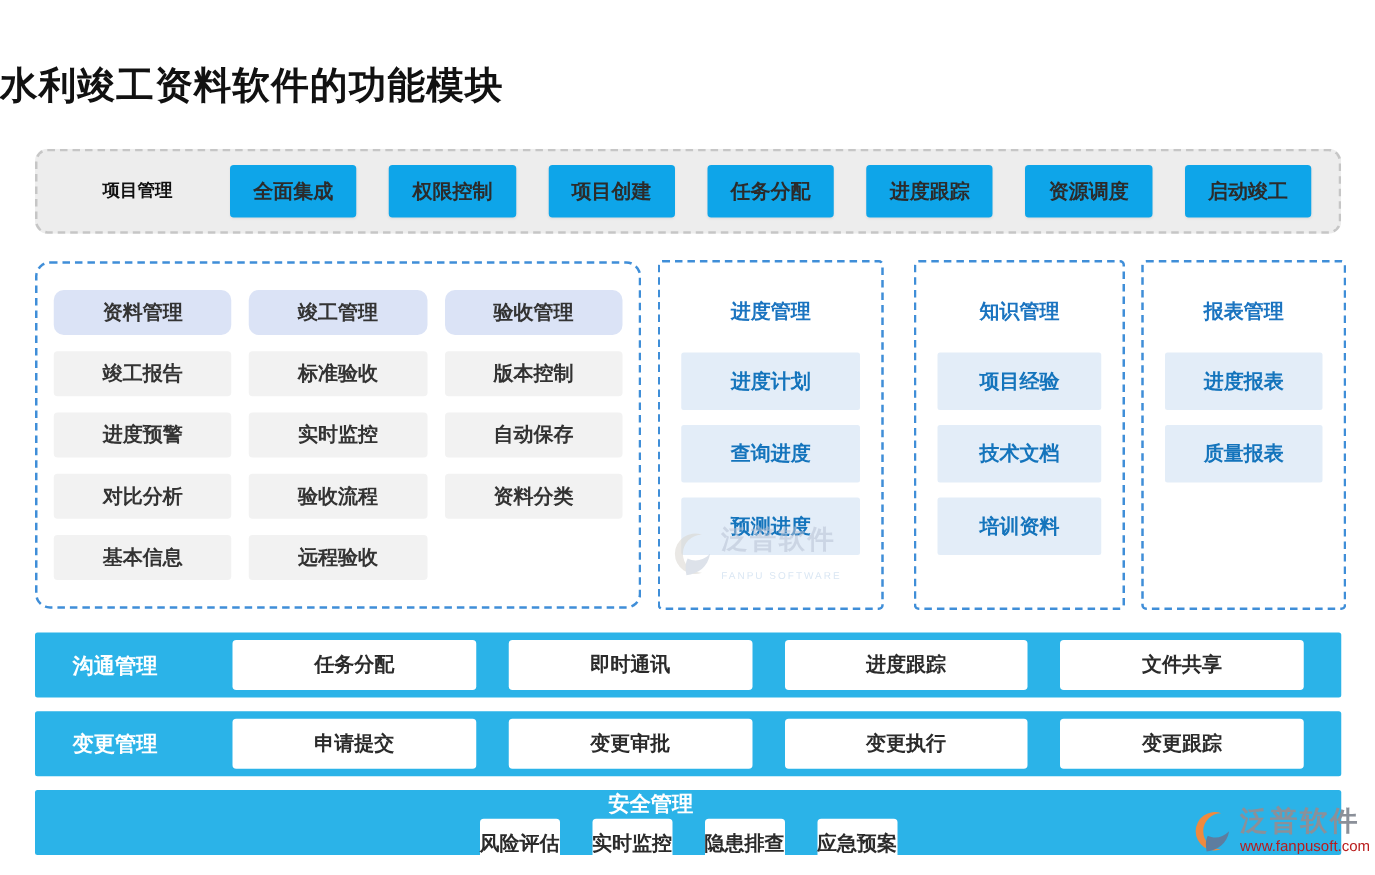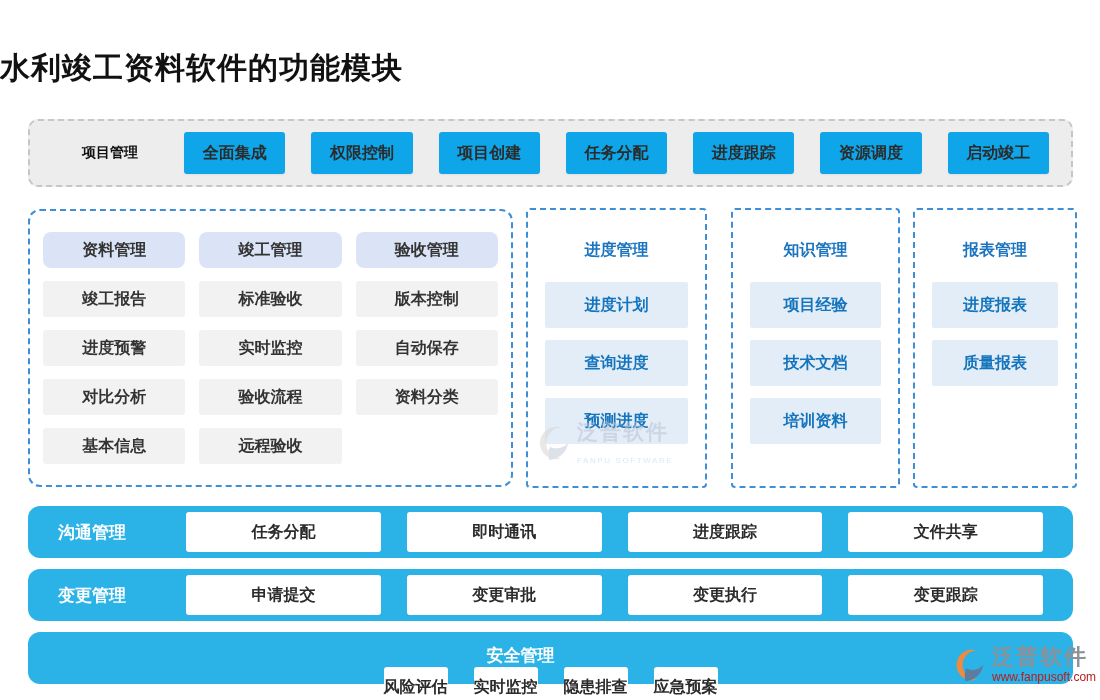--- a/index.html
+++ b/index.html
@@ -49,21 +49,21 @@
     font-size:16px;font-weight:bold;color:#1b74c0;margin-bottom:14px;
   }
   .s-item{
     height:46px;margin:0 auto 12px;width:calc(100% - 34px);
     background:#e3edf8;color:#1474bc;font-weight:bold;font-size:16px;
     display:flex;align-items:center;justify-content:center;border-radius:2px;
   }
   
   .bar{
     position:absolute;left:28px;width:1045px;height:52px;background:#2bb3e8;
-    border-radius:12px;box-sizing:border-box;display:flex;align-items:center;padding:12px 30px;
+    border-radius:2px;box-sizing:border-box;display:flex;align-items:center;padding:0 30px;
   }
   #bar-0{top:506px;} #bar-1{top:569px;} #bar-2{top:632px;flex-direction:column;}
   .bar-label{width:100px;flex:none;color:#fff;font-size:17px;font-weight:bold;margin-right:28px;}
   .bar-items{flex:1;display:flex;gap:26px;}
   .bar-btn{
     flex:1;height:40px;background:#ffffff;border-radius:3px;
     display:flex;align-items:center;justify-content:center;
     font-size:16px;font-weight:bold;color:#2b2b2b;
   }
   

